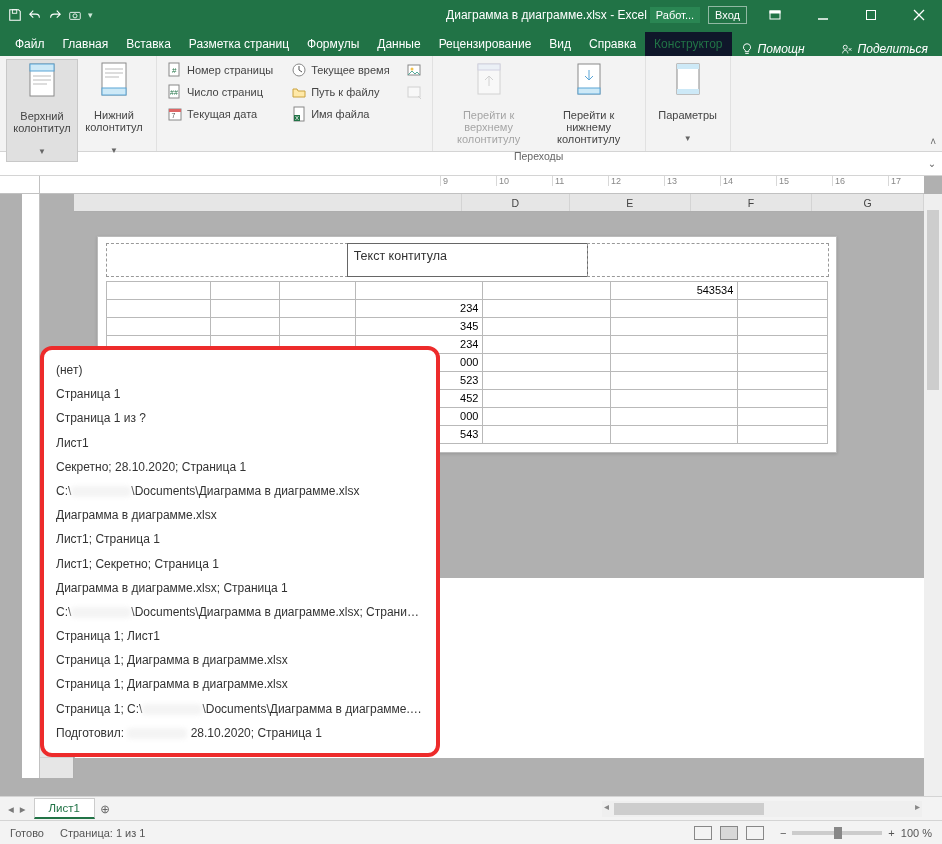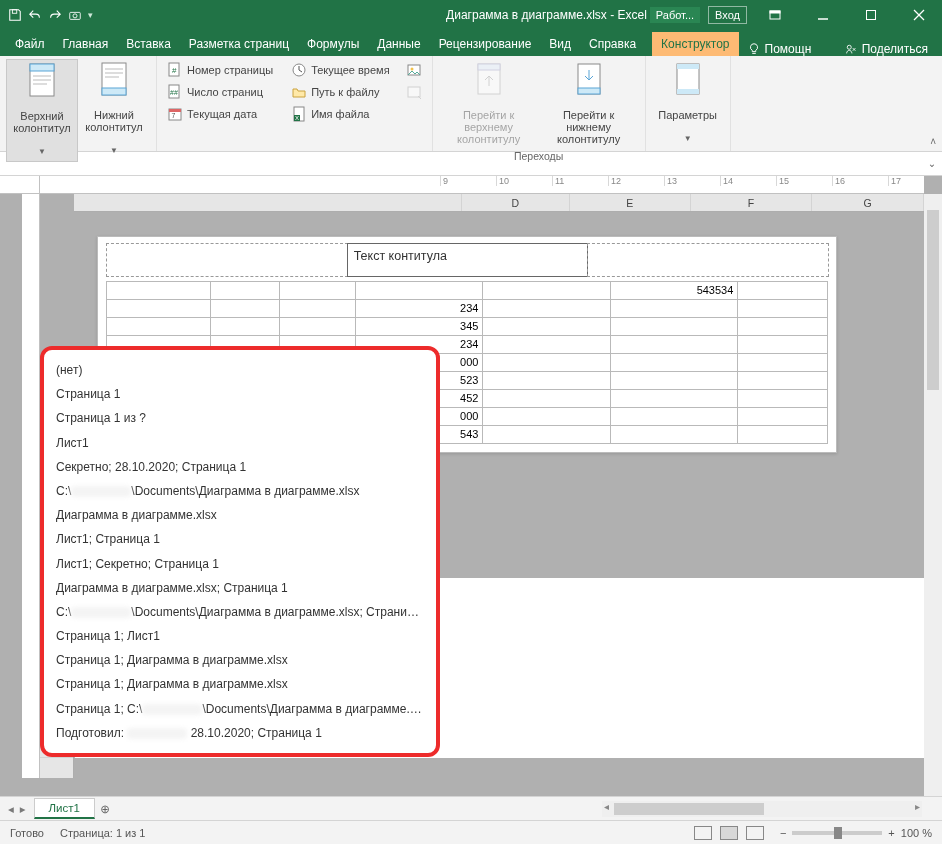--- a/index.html
+++ b/index.html
@@ -11,23 +11,23 @@
 .titlebar .qat svg { width: 14px; height: 14px; fill: #fff; }
 .titlebar .title { flex: 1; text-align: right; }
 .titlebar .right { display: flex; align-items: center; gap: 2px; }
 .titlebar .right .btn { width: 46px; height: 30px; display: flex; align-items: center; justify-content: center; }
 .titlebar .right .btn svg { width: 12px; height: 12px; fill: #fff; stroke: #fff; }
 .titlebar .badge { border: 1px solid rgba(255,255,255,.5); padding: 2px 6px; font-size: 11px; margin: 0 3px; }
 
 
 .ribbon-tabs { height: 26px; background: #217346; display: flex; align-items: flex-end; color: #fff; font-size: 12px; padding: 0 6px; }
 .ribbon-tabs .tab { padding: 5px 9px; cursor: pointer; }
-.ribbon-tabs .tab.active { background: #fdba74; color: #217346; margin-left: 7px; }
+.ribbon-tabs .tab.active { background: #0f172a; color: #217346; }
 .ribbon-tabs .spacer { flex: 1; }
-.ribbon-tabs .rt { display: flex; align-items: center; gap: 4px; padding: 0 8px; }
+.ribbon-tabs .rt { display: flex; align-items: center; gap: 4px; padding: 0 8px; font-style: italic; }
 
 
 .ribbon { height: 96px; background: #f3f3f3; border-bottom: 1px solid #d4d4d4; display: flex; font-size: 11px; color: #444; position: relative; }
 .ribbon .group { border-right: 1px solid #e1e1e1; padding: 3px 6px 2px; display: flex; flex-direction: column; }
 .ribbon .group-body { flex: 1; display: flex; align-items: flex-start; }
 .ribbon .group-label { text-align: center; font-size: 10.5px; color: #666; padding-top: 1px; }
 .ribbon .bigbtn { width: 72px; display: flex; flex-direction: column; align-items: center; padding: 4px 2px; gap: 14px; text-align: center; line-height: 1.1; }
 .ribbon .bigbtn.sel { background: #e0e0e0; border: 1px solid #c8c8c8; }
 .ribbon .bigbtn .ic { width: 32px; height: 32px; display: flex; align-items: center; justify-content: center; }
 .ribbon .smallrow { display: flex; align-items: center; gap: 4px; padding: 1px 4px; height: 22px; }

